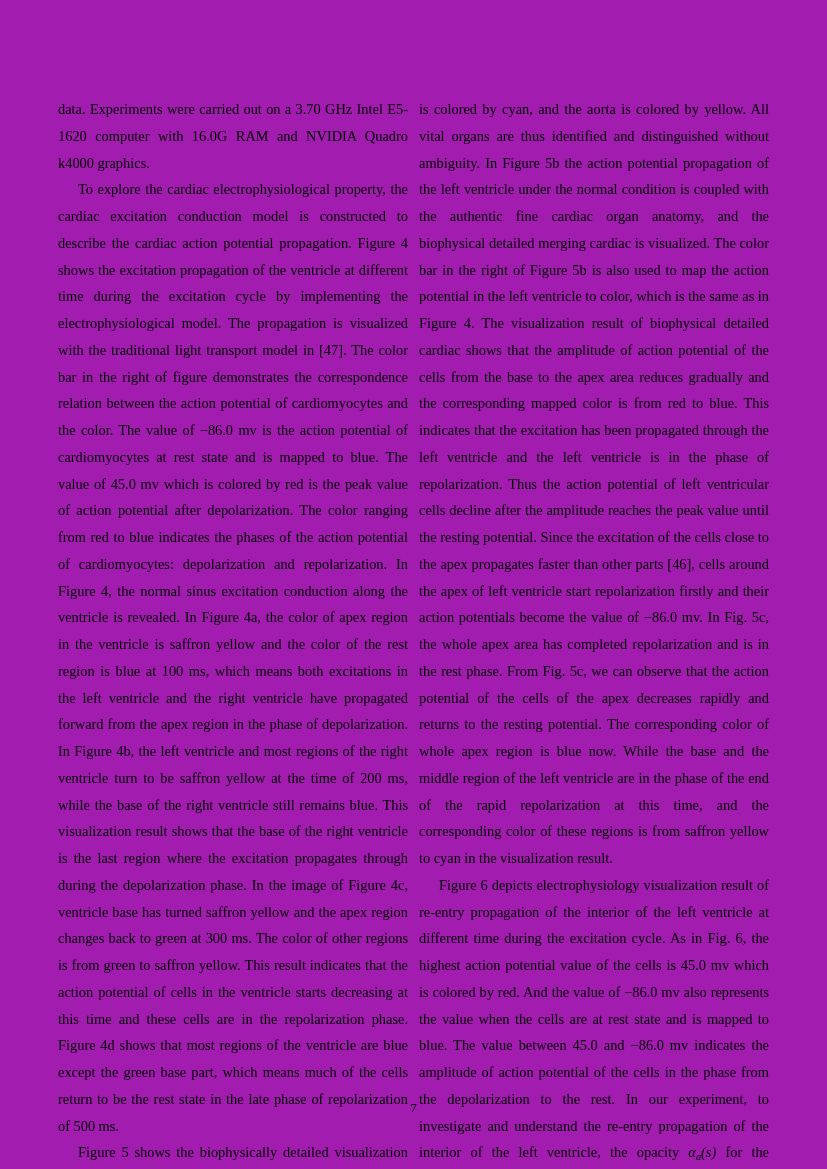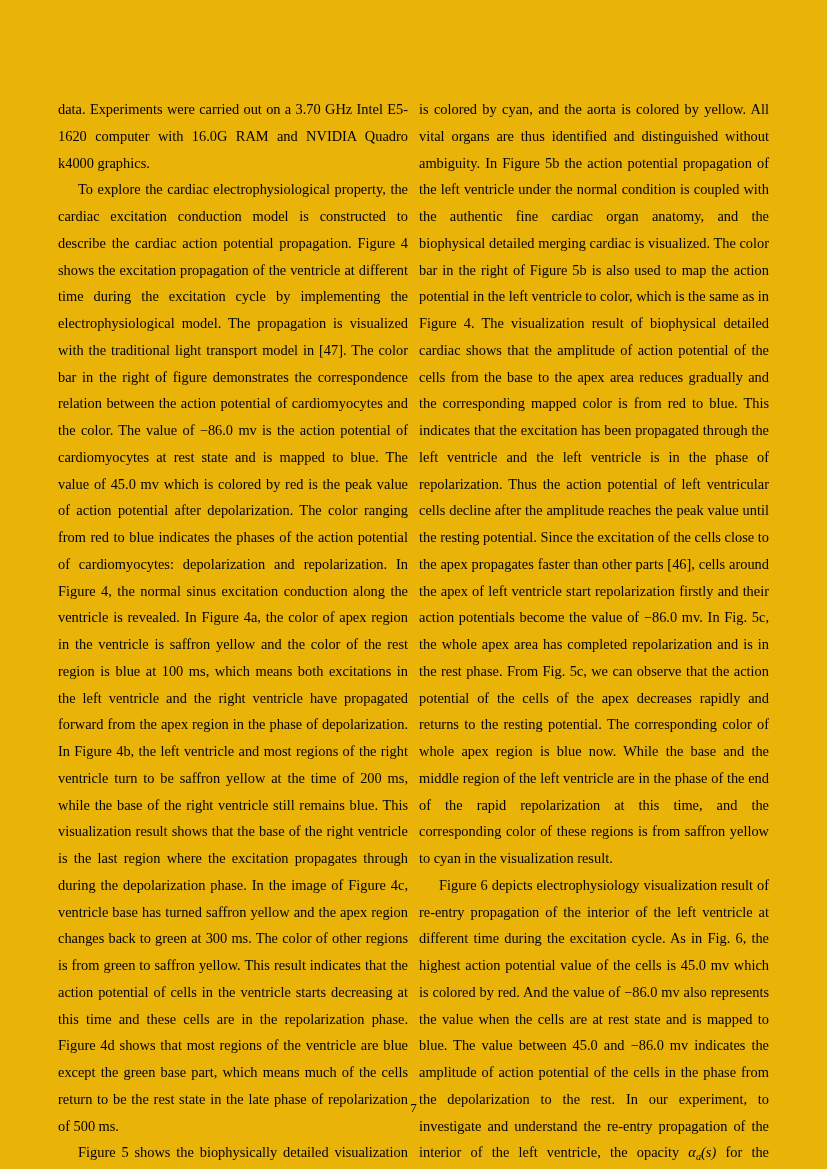--- a/index.html
+++ b/index.html
@@ -14,21 +14,21 @@
     color: #000000;
     position: relative;
     overflow: hidden;
   }
   .page {
     position: absolute;
     left: 0;
     top: 0;
     width: 827px;
     height: 1169px;
-    background: #eab308;
+    background: #a21caf;
   }
   .columns {
     position: absolute;
     left: 58px;
     top: 96px;
     width: 712px;
     height: 985px;
     display: flex;
     flex-direction: row;
     gap: 11px;

